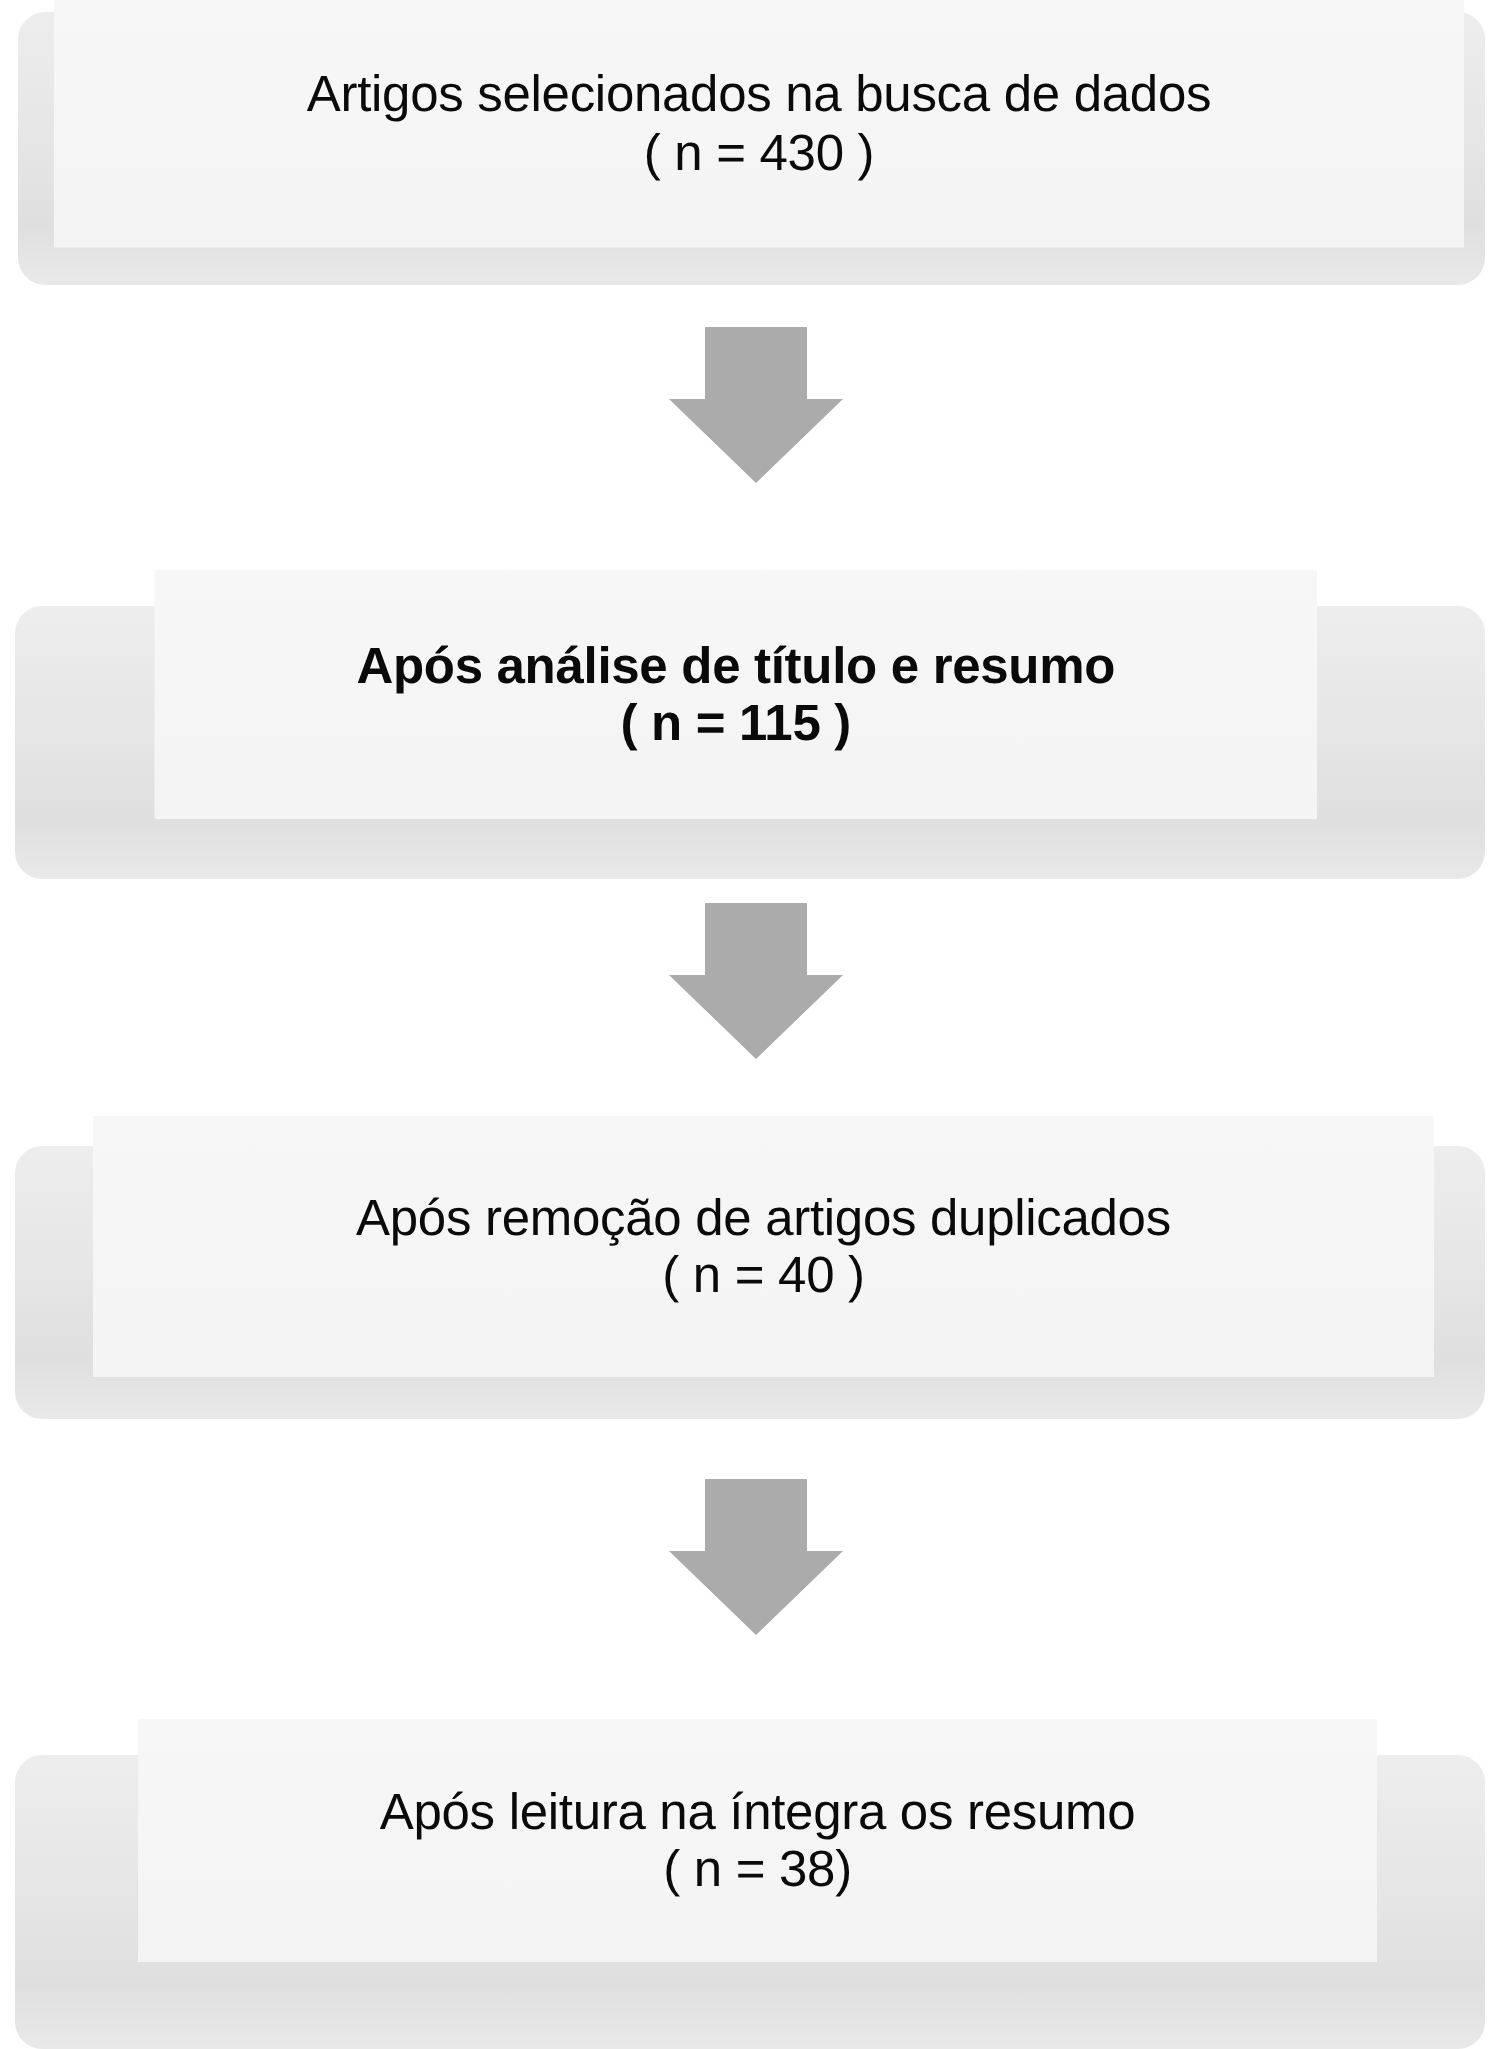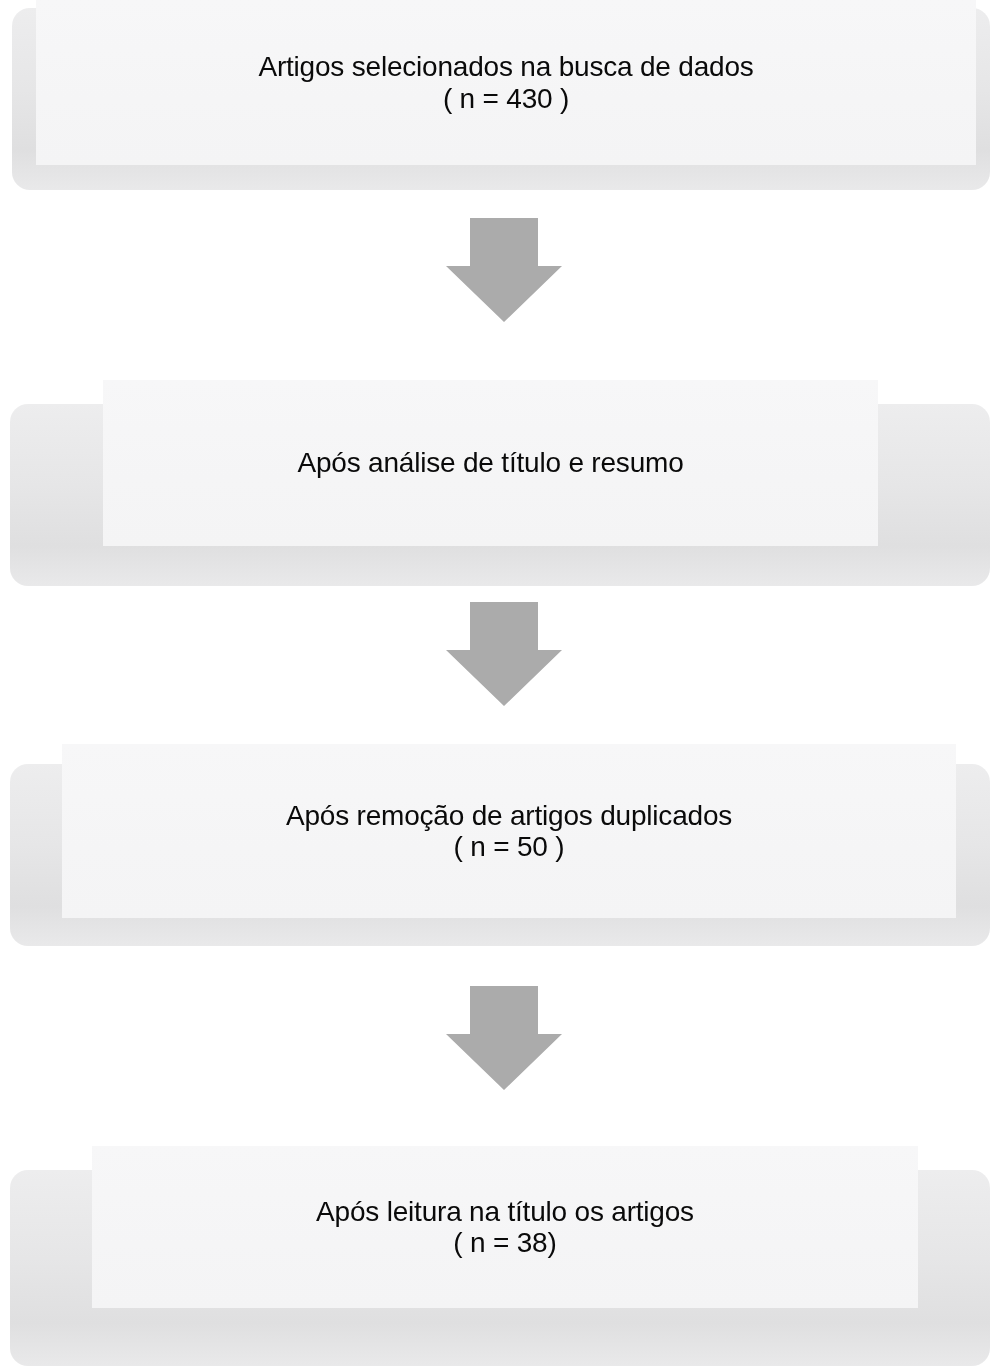--- a/index.html
+++ b/index.html
@@ -39,21 +39,21 @@
     background: linear-gradient(to bottom, #f7f7f8 0%, #f5f5f6 60%, #f4f4f5 100%);
     box-sizing: border-box;
     display: flex;
     flex-direction: column;
     align-items: center;
     justify-content: center;
   }
 
   .stage-line {
     color: #0a0a0a;
-    font-size: 28px;
+    font-size: 34px;
     line-height: 1.12;
     white-space: nowrap;
     text-align: center;
     letter-spacing: -0.2px;
   }
 
   
   .arrow {
     position: absolute;
   }
@@ -73,48 +73,49 @@
       <div class="stage-line">( n = 430 )</div>
     </div>
   </div>
 
   <div class="arrow" style="left:446px; top:218px; width:116px; height:104px;">
     <svg width="116" height="104" viewBox="0 0 116 104" aria-hidden="true">
       <polygon points="24,0 92,0 92,48 116,48 58,104 0,48 24,48" fill="#ababab"></polygon>
     </svg>
   </div>
 
-  <div class="stage" style="left:0px; top:380px; width:897px; height:206px;">
+  <div class="stage" style="left:0px; top:380px; width:897px; height:206px;font-weight:bold;">
     <div class="stage-shadow" style="left:10px; top:24px; width:980px; height:182px;"></div>
     <div class="stage-panel" style="left:103px; top:0px; width:775px; height:166px;">
       <div class="stage-line">Após análise de título e resumo</div>
+      <div class="stage-line">( n = 115 )</div>
     </div>
   </div>
 
   <div class="arrow" style="left:446px; top:602px; width:116px; height:104px;">
     <svg width="116" height="104" viewBox="0 0 116 104" aria-hidden="true">
       <polygon points="24,0 92,0 92,48 116,48 58,104 0,48 24,48" fill="#ababab"></polygon>
     </svg>
   </div>
 
   <div class="stage" style="left:0px; top:744px; width:1000px; height:202px;padding-left:27px;">
     <div class="stage-shadow" style="left:10px; top:20px; width:980px; height:182px;"></div>
     <div class="stage-panel" style="left:62px; top:0px; width:894px; height:174px;">
       <div class="stage-line">Após remoção de artigos duplicados</div>
-      <div class="stage-line">( n = 50 )</div>
+      <div class="stage-line">( n = 40 )</div>
     </div>
   </div>
 
   <div class="arrow" style="left:446px; top:986px; width:116px; height:104px;">
     <svg width="116" height="104" viewBox="0 0 116 104" aria-hidden="true">
       <polygon points="24,0 92,0 92,48 116,48 58,104 0,48 24,48" fill="#ababab"></polygon>
     </svg>
   </div>
 
   <div class="stage" style="left:0px; top:1146px; width:1000px; height:220px;">
     <div class="stage-shadow" style="left:10px; top:24px; width:980px; height:196px;"></div>
     <div class="stage-panel" style="left:92px; top:0px; width:826px; height:162px;">
-      <div class="stage-line">Após leitura na título os artigos</div>
+      <div class="stage-line">Após leitura na íntegra os resumo</div>
       <div class="stage-line">( n = 38)</div>
     </div>
   </div>
 
 </div>
 
 </body></html>

